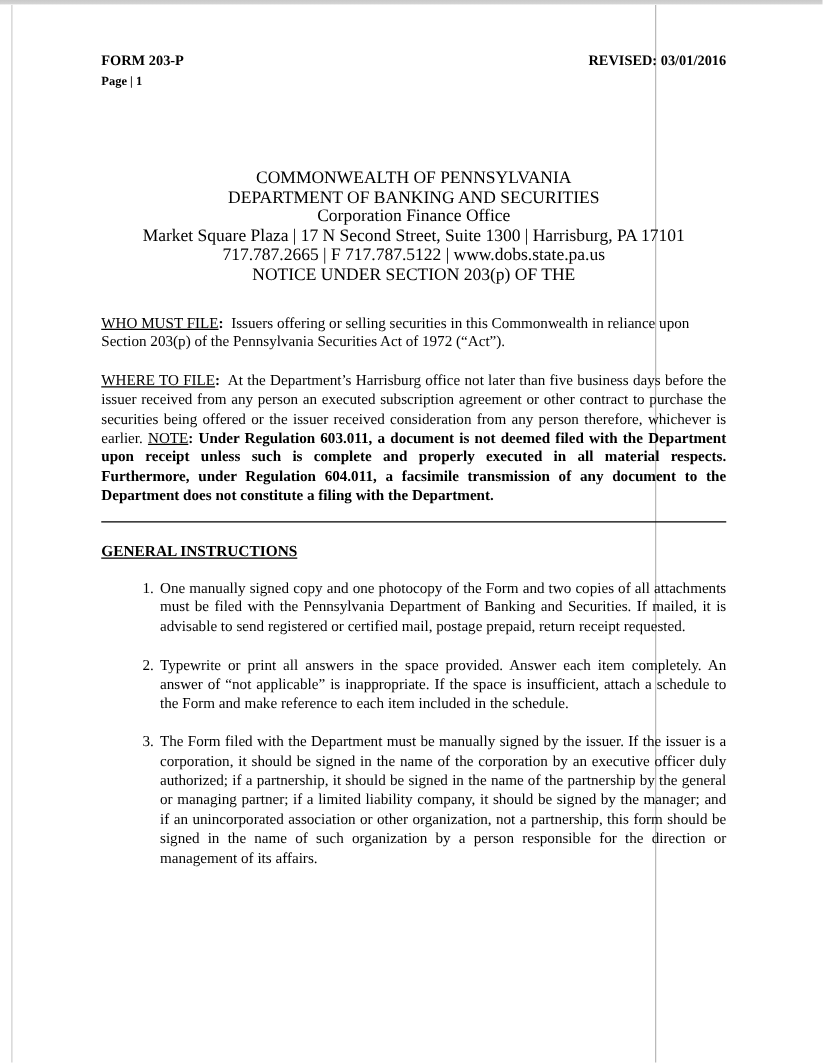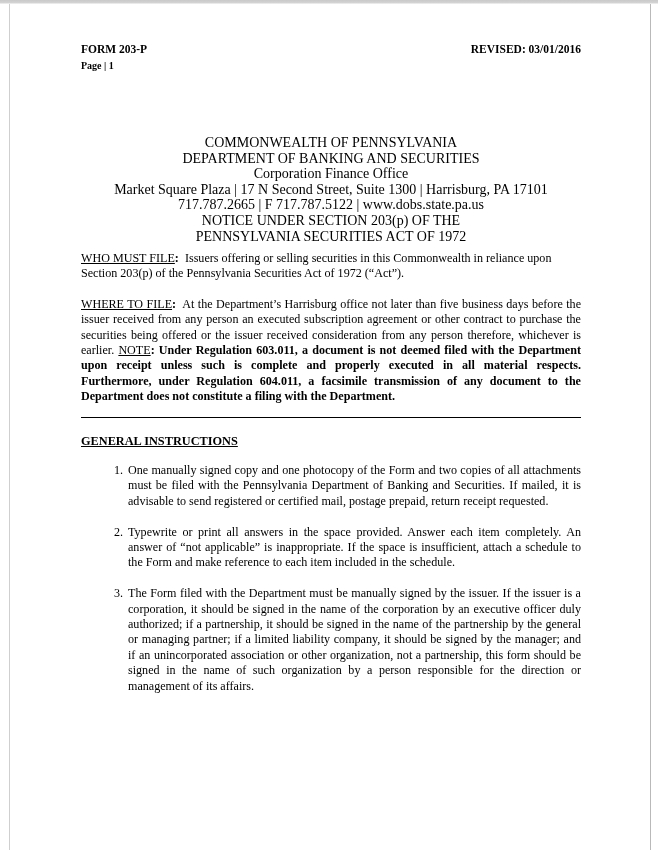--- a/index.html
+++ b/index.html
@@ -19,21 +19,21 @@
     position: relative;
     width: 658px;
     height: 850px;
     box-sizing: border-box;
     background: linear-gradient(to bottom, #c9c9c9 0px, #d4d4d4 3px, #ffffff 4px);
     padding: 4px 7px 0 9px;
   }
   .page {
     position: relative;
     box-sizing: border-box;
-    width: 642px;
+    width: 516px;
     height: 846px;
     background: #ffffff;
     border-left: 1px solid #cfcfcf;
     border-right: 1px solid #b9b9b9;
     padding: 0;
   }
   .sheet {
     position: absolute;
     left: 71px;
     top: 0;
@@ -159,21 +159,20 @@
         <div class="hdr-page">Page | 1</div>
       </div>
 
       <div class="agency">
         <div>COMMONWEALTH OF PENNSYLVANIA</div>
         <div>DEPARTMENT OF BANKING AND SECURITIES</div>
         <div>Corporation Finance Office</div>
         <div>Market Square Plaza | 17 N Second Street, Suite 1300 | Harrisburg, PA 17101</div>
         <div>717.787.2665 | F 717.787.5122 | www.dobs.state.pa.us</div>
         <div>NOTICE UNDER SECTION 203(p) OF THE</div>
-        <div>PENNSYLVANIA SECURITIES ACT OF 1972</div>
       </div>
 
       <div class="body-block">
         <p class="para who"><span class="lead">WHO MUST FILE</span><span class="bold">:</span>&nbsp; <span>Issuers offering or selling securities in this Commonwealth in reliance upon Section 203(p) of the Pennsylvania Securities Act of 1972 (“Act”).</span></p>
 
         <p class="para spacer-before"><span class="lead">WHERE TO FILE</span><span class="bold">:</span>&nbsp; <span>At the Department’s Harrisburg office not later than five business days before the issuer received from any person an executed subscription agreement or other contract to purchase the securities being offered or the issuer received consideration from any person therefore, whichever is earlier.</span> <span class="note-lead">NOTE</span><span class="bold">:</span> <span class="bold">Under Regulation 603.011, a document is not deemed filed with the Department upon receipt unless such is complete and properly executed in all material respects. Furthermore, under Regulation 604.011, a facsimile transmission of any document to the Department does not constitute a filing with the Department.</span></p>
       </div>
 
       <div class="rule"></div>
 

